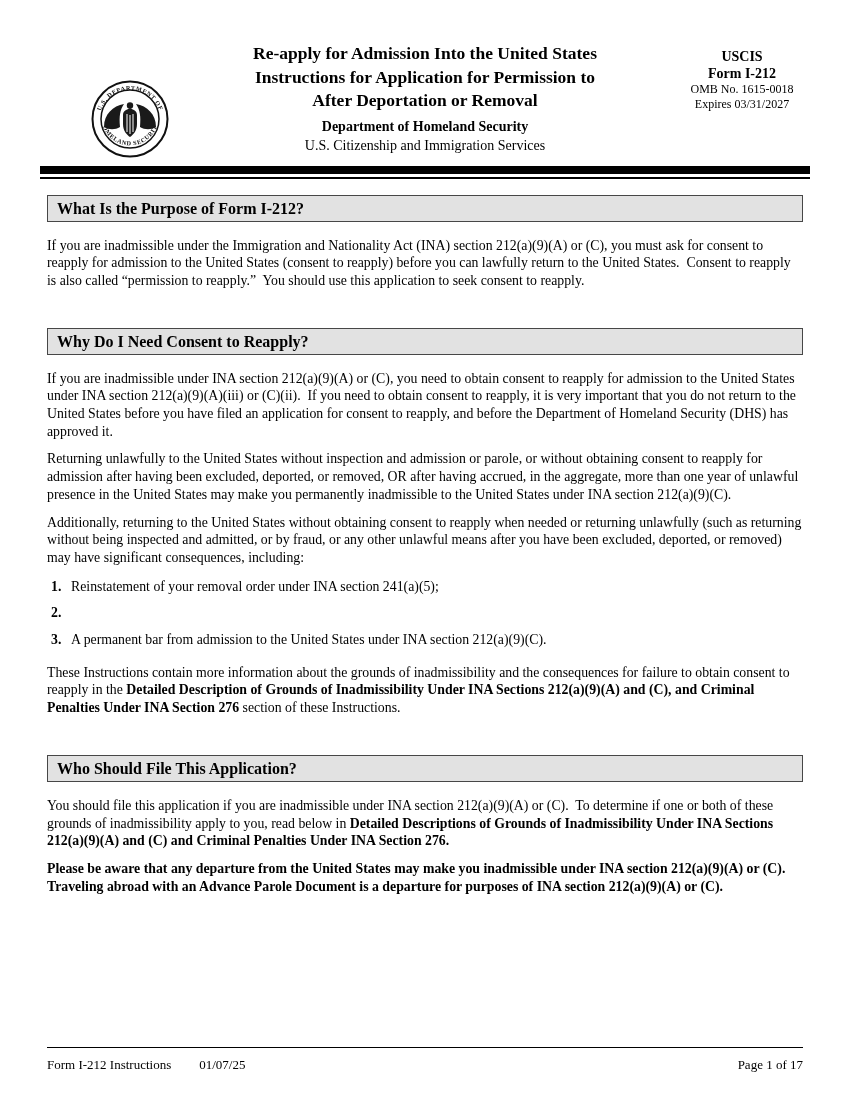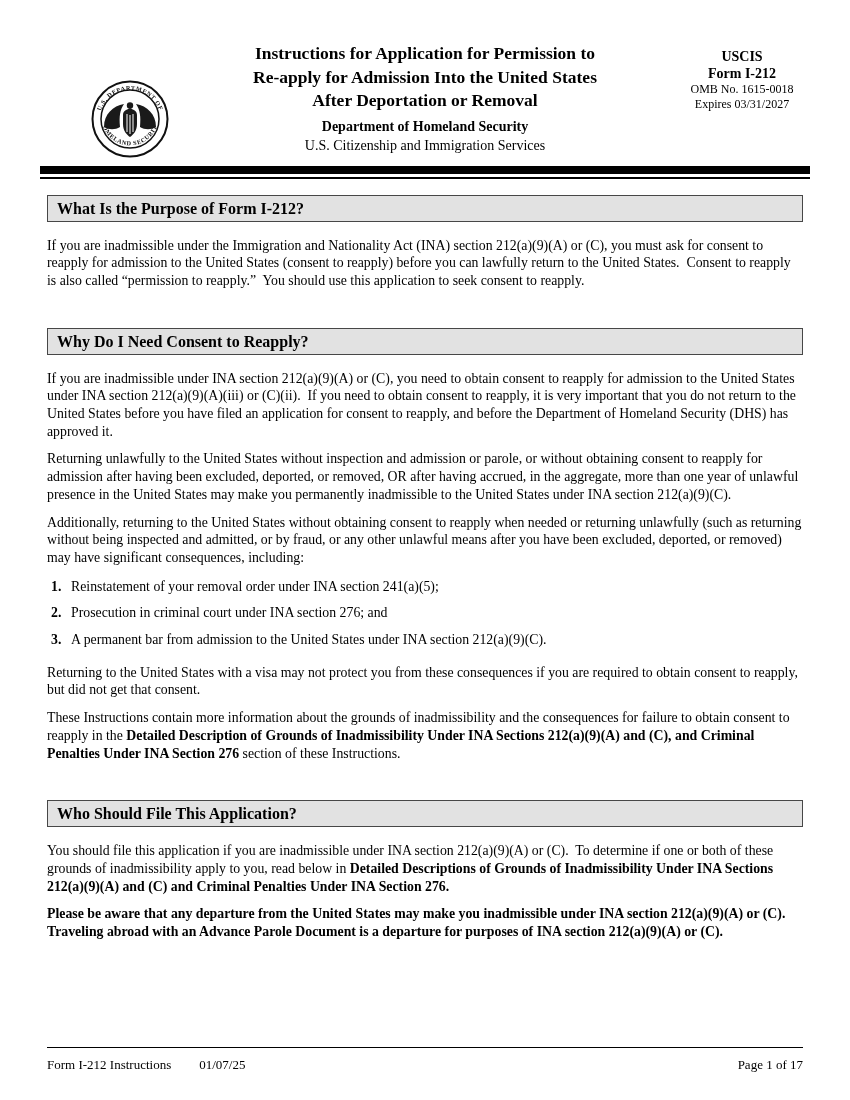--- a/index.html
+++ b/index.html
@@ -78,22 +78,22 @@
             <path d="M39 28 C43 30 46 31 46 35 L46 44 C46 51 42 55 39 57 C36 55 32 51 32 44 L32 35 C32 31 35 30 39 28 Z"></path>
             <path d="M13 47 C13 34 22 26 33 24 C29 30 28 36 29 47 C24 50 18 50 13 47 Z"></path>
             <path d="M65 47 C65 34 56 26 45 24 C49 30 50 36 49 47 C54 50 60 50 65 47 Z"></path>
           </g>
           <path stroke="#fff" d="M36 34 V52 M39 35 V54 M42 34 V52" stroke-width="1" fill="none"></path>
         </svg>
       </div>
 
       <div class="title-block">
         <div class="form-title">
+          <div>Re-apply for Admission Into the United States</div>
           <div>Instructions for Application for Permission to</div>
-          <div>Re-apply for Admission Into the United States</div>
           <div>After Deportation or Removal</div>
         </div>
         <div class="dept">Department of Homeland Security</div>
         <div class="agency">U.S. Citizenship and Immigration Services</div>
       </div>
 
       <div class="form-info">
         <div class="fi-org">USCIS</div>
         <div class="fi-form">Form I-212</div>
         <div class="fi-omb">OMB No. 1615-0018</div>
@@ -115,29 +115,27 @@
       <p class="body"><span>Returning unlawfully to the United States without inspection and admission or parole, or without obtaining consent to reapply for admission after having been excluded, deported, or removed, OR after having accrued, in the aggregate, more than one year of unlawful presence in the United States may make you permanently inadmissible to the United States under INA section 212(a)(9)(C).</span></p>
       <p class="body"><span>Additionally, returning to the United States without obtaining consent to reapply when needed or returning unlawfully (such as returning without being inspected and admitted, or by fraud, or any other unlawful means after you have been excluded, deported, or removed) may have significant consequences, including:</span></p>
 
       <ol class="num-list">
         <li>
           <span class="num">1.</span>
           <span>Reinstatement of your removal order under INA section 241(a)(5);</span>
         </li>
         <li>
           <span class="num">2.</span>
-          <span>Prosecution in criminal court under INA section 276; and</span>
         </li>
         <li>
           <span class="num">3.</span>
           <span>A permanent bar from admission to the United States under INA section 212(a)(9)(C).</span>
         </li>
       </ol>
 
-      <p class="body"><span>Returning to the United States with a visa may not protect you from these consequences if you are required to obtain consent to reapply, but did not get that consent.</span></p>
       <p class="body"><span>These Instructions contain more information about the grounds of inadmissibility and the consequences for failure to obtain consent to reapply in the </span><b>Detailed Description of Grounds of Inadmissibility Under INA Sections 212(a)(9)(A) and (C), and Criminal Penalties Under INA Section 276</b><span> section of these Instructions.</span></p>
     </section>
 
     <section>
       <h2 class="sec-box">Who Should File This Application?</h2>
       <p class="body"><span>You should file this application if you are inadmissible under INA section 212(a)(9)(A) or (C).&nbsp; To determine if one or both of these grounds of inadmissibility apply to you, read below in </span><b>Detailed Descriptions of Grounds of Inadmissibility Under INA Sections 212(a)(9)(A) and (C) and Criminal Penalties Under INA Section 276.</b></p>
       <p class="body"><b>Please be aware that any departure from the United States may make you inadmissible under INA section 212(a)(9)(A) or (C).&nbsp; Traveling abroad with an Advance Parole Document is a departure for purposes of INA section 212(a)(9)(A) or (C).</b></p>
     </section>
 
   </div>

